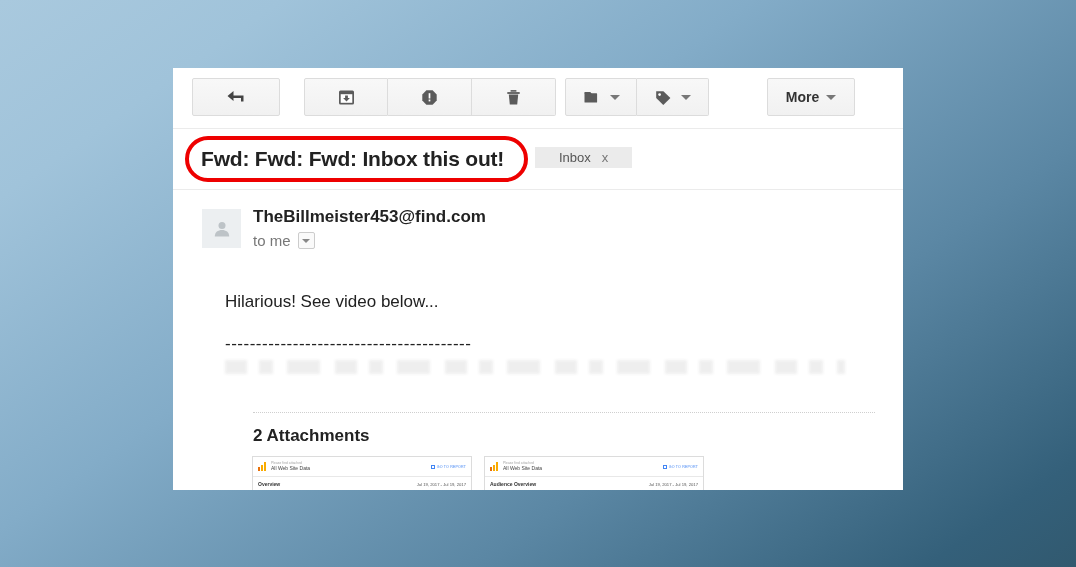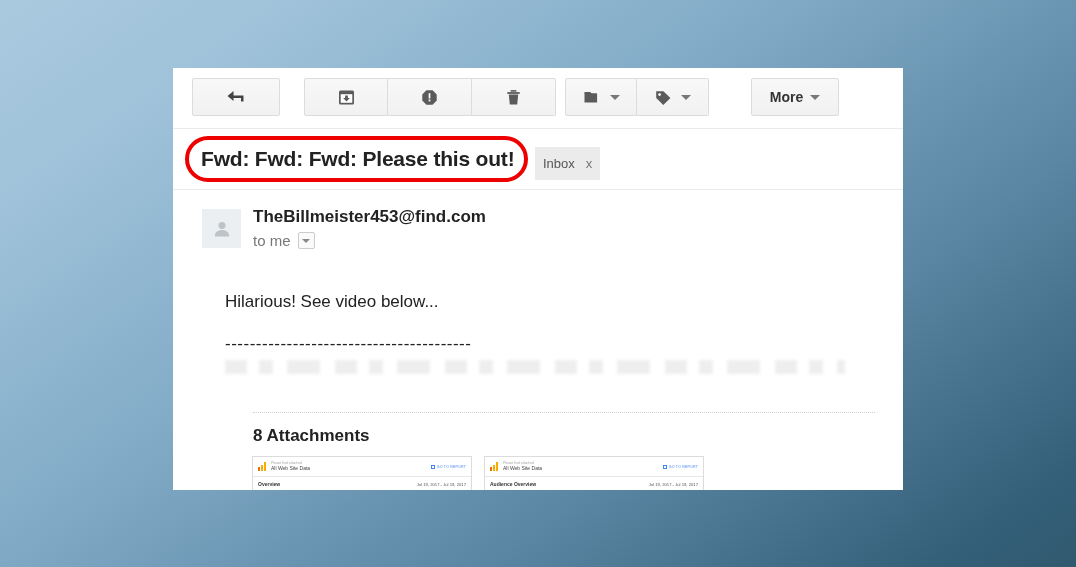--- a/index.html
+++ b/index.html
@@ -60,21 +60,21 @@
   .grp-mid { left: 131px; }
   .grp-mid .tbtn { width: 84px; border-left-width: 0; }
   .grp-mid .tbtn:first-child { border-left-width: 1px; border-radius: 2px 0 0 2px; }
   .grp-mid .tbtn:last-child { border-radius: 0 2px 2px 0; }
 
   .grp-move { left: 392px; }
   .grp-move .tbtn { width: 72px; border-left-width: 0; gap: 8px; }
   .grp-move .tbtn:first-child { border-left-width: 1px; border-radius: 2px 0 0 2px; }
   .grp-move .tbtn:last-child { border-radius: 0 2px 2px 0; }
 
-  .grp-more { left: 578px; justify-content: flex-end; }
+  .grp-more { left: 594px; justify-content: flex-end; }
   .grp-more .tbtn {
     width: 88px;
     border-radius: 2px;
     gap: 7px;
     font-size: 14px;
     font-weight: bold;
     color: #333;
   }
 
   .caret {
@@ -106,24 +106,24 @@
     top: 18px;
     font-size: 21px;
     font-weight: bold;
     color: #222;
     letter-spacing: -0.2px;
   }
   #inbox-chip {
     position: absolute;
     left: 362px;
     top: 18px;
-    height: 33px;
+    height: 21px;
     background: #ebebeb;
     border-radius: 0;
-    padding: 0 8px;
+    padding: 0 24px;
     display: flex;
     align-items: center;
     gap: 11px;
     font-size: 13px;
     color: #555;
   }
   #inbox-chip .x { color: #777; font-size: 13px; cursor: pointer; }
 
   
   .msg-head {
@@ -353,21 +353,21 @@
     <div class="btn-group grp-more">
       <div class="tbtn">
         <span>More</span>
         <span class="caret"></span>
       </div>
     </div>
   </div>
 
   <div class="subject-row">
     <div id="subject-highlight"></div>
-    <div id="subject-text">Fwd: Fwd: Fwd: Please this out!</div>
+    <div id="subject-text">Fwd: Fwd: Fwd: Inbox this out!</div>
     <div id="inbox-chip">
       <span>Inbox</span>
       <span class="x">x</span>
     </div>
   </div>
 
   <div class="msg-head">
     <div id="avatar">
       <svg width="22" height="22" viewBox="0 0 22 22">
         <circle cx="11" cy="7.6" r="3.5" fill="#bdc3c7"></circle>
@@ -383,21 +383,21 @@
     </div>
   </div>
 
   <div class="msg-body">
     <div id="body-line">Hilarious! See video below...</div>
     <div id="body-separator">----------------------------------------</div>
     <div id="body-faded"></div>
   </div>
 
   <div id="attach-divider"></div>
-  <div id="attach-title">8 Attachments</div>
+  <div id="attach-title">2 Attachments</div>
 
   <div class="attach-row">
 
     <div class="attach-card">
       <div class="ga-top">
         <span class="ga-logo">
             <i></i>
             <i></i>
             <i></i>
           </span>

